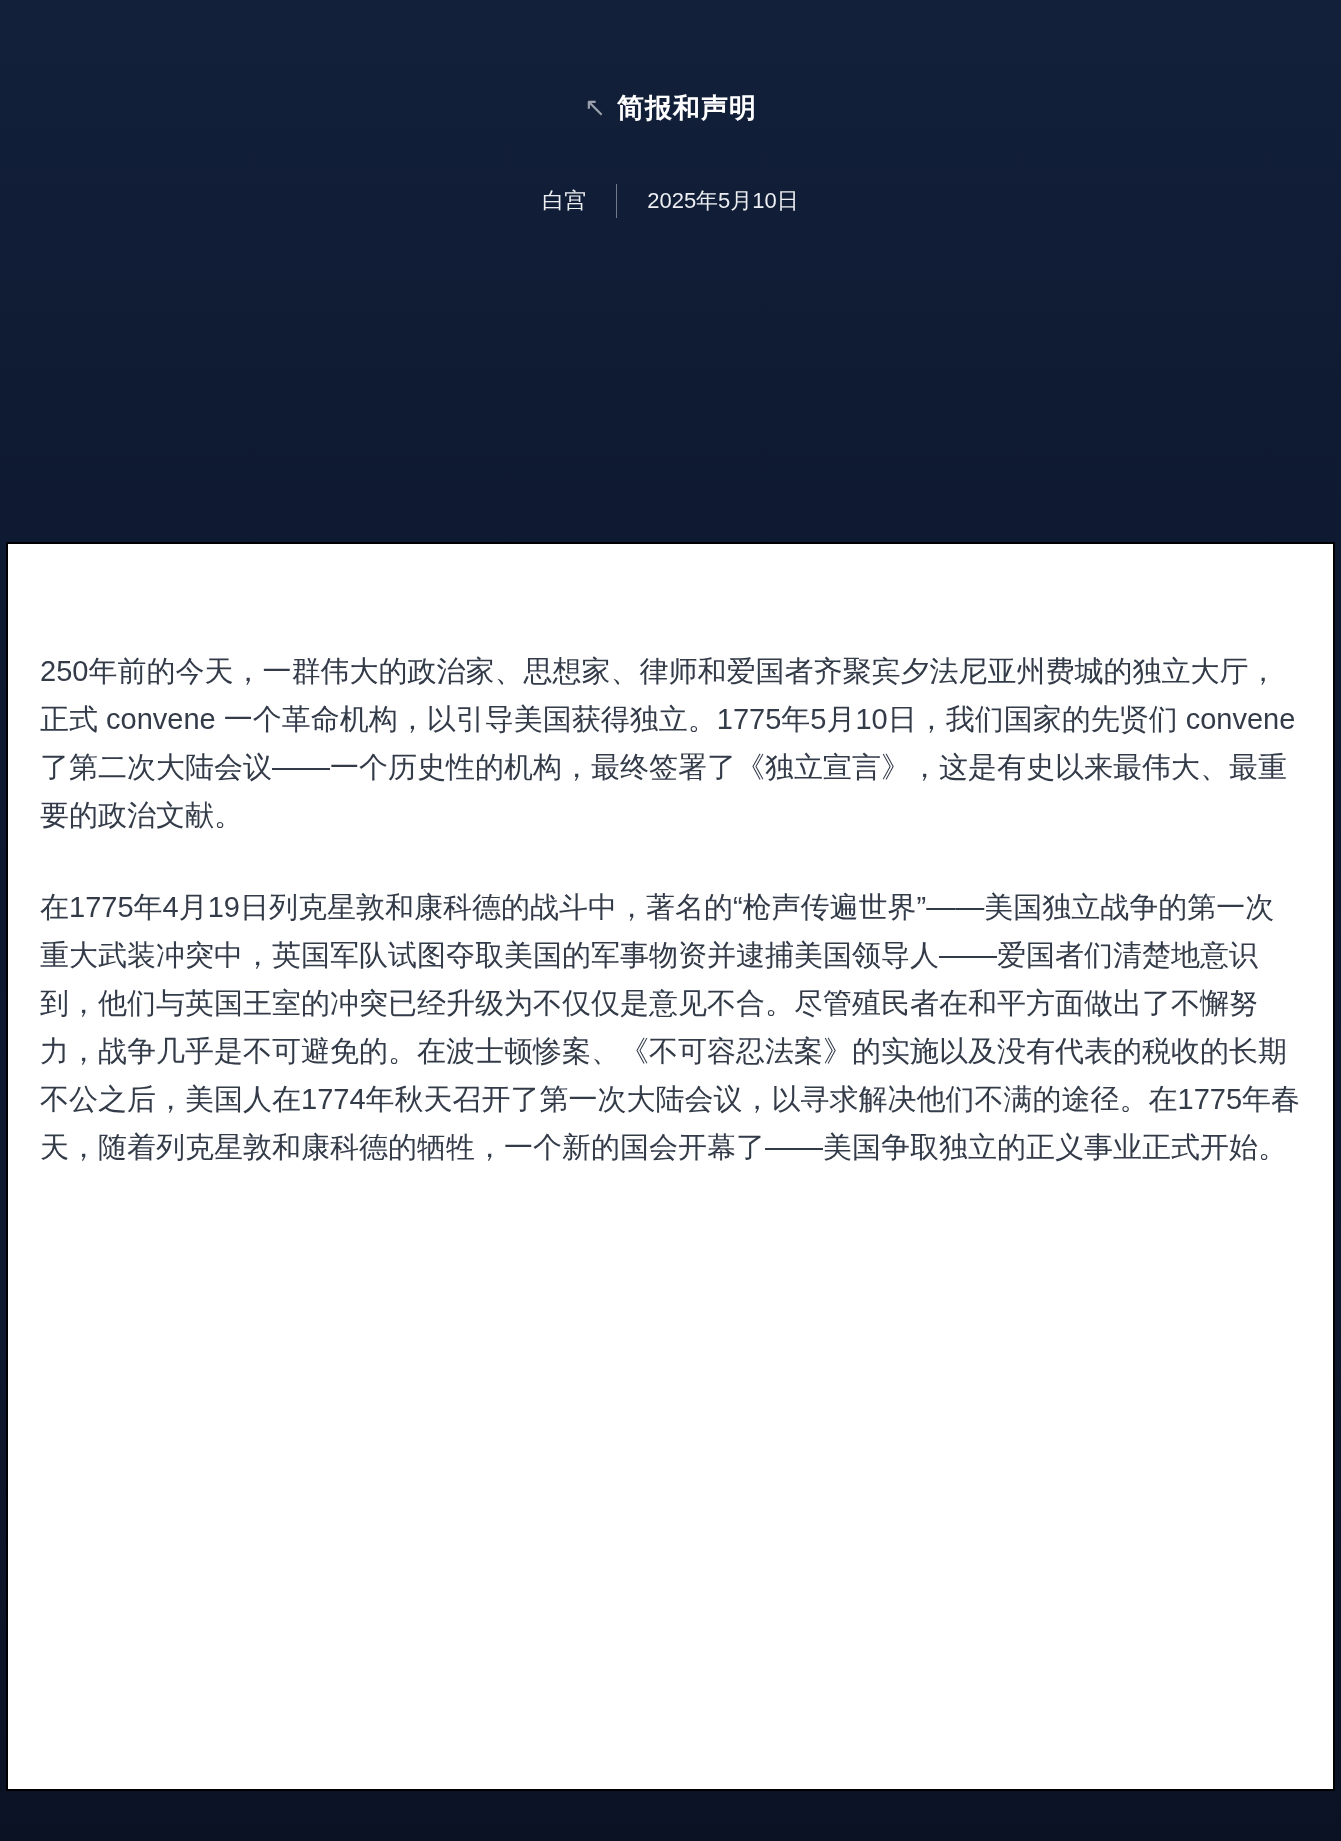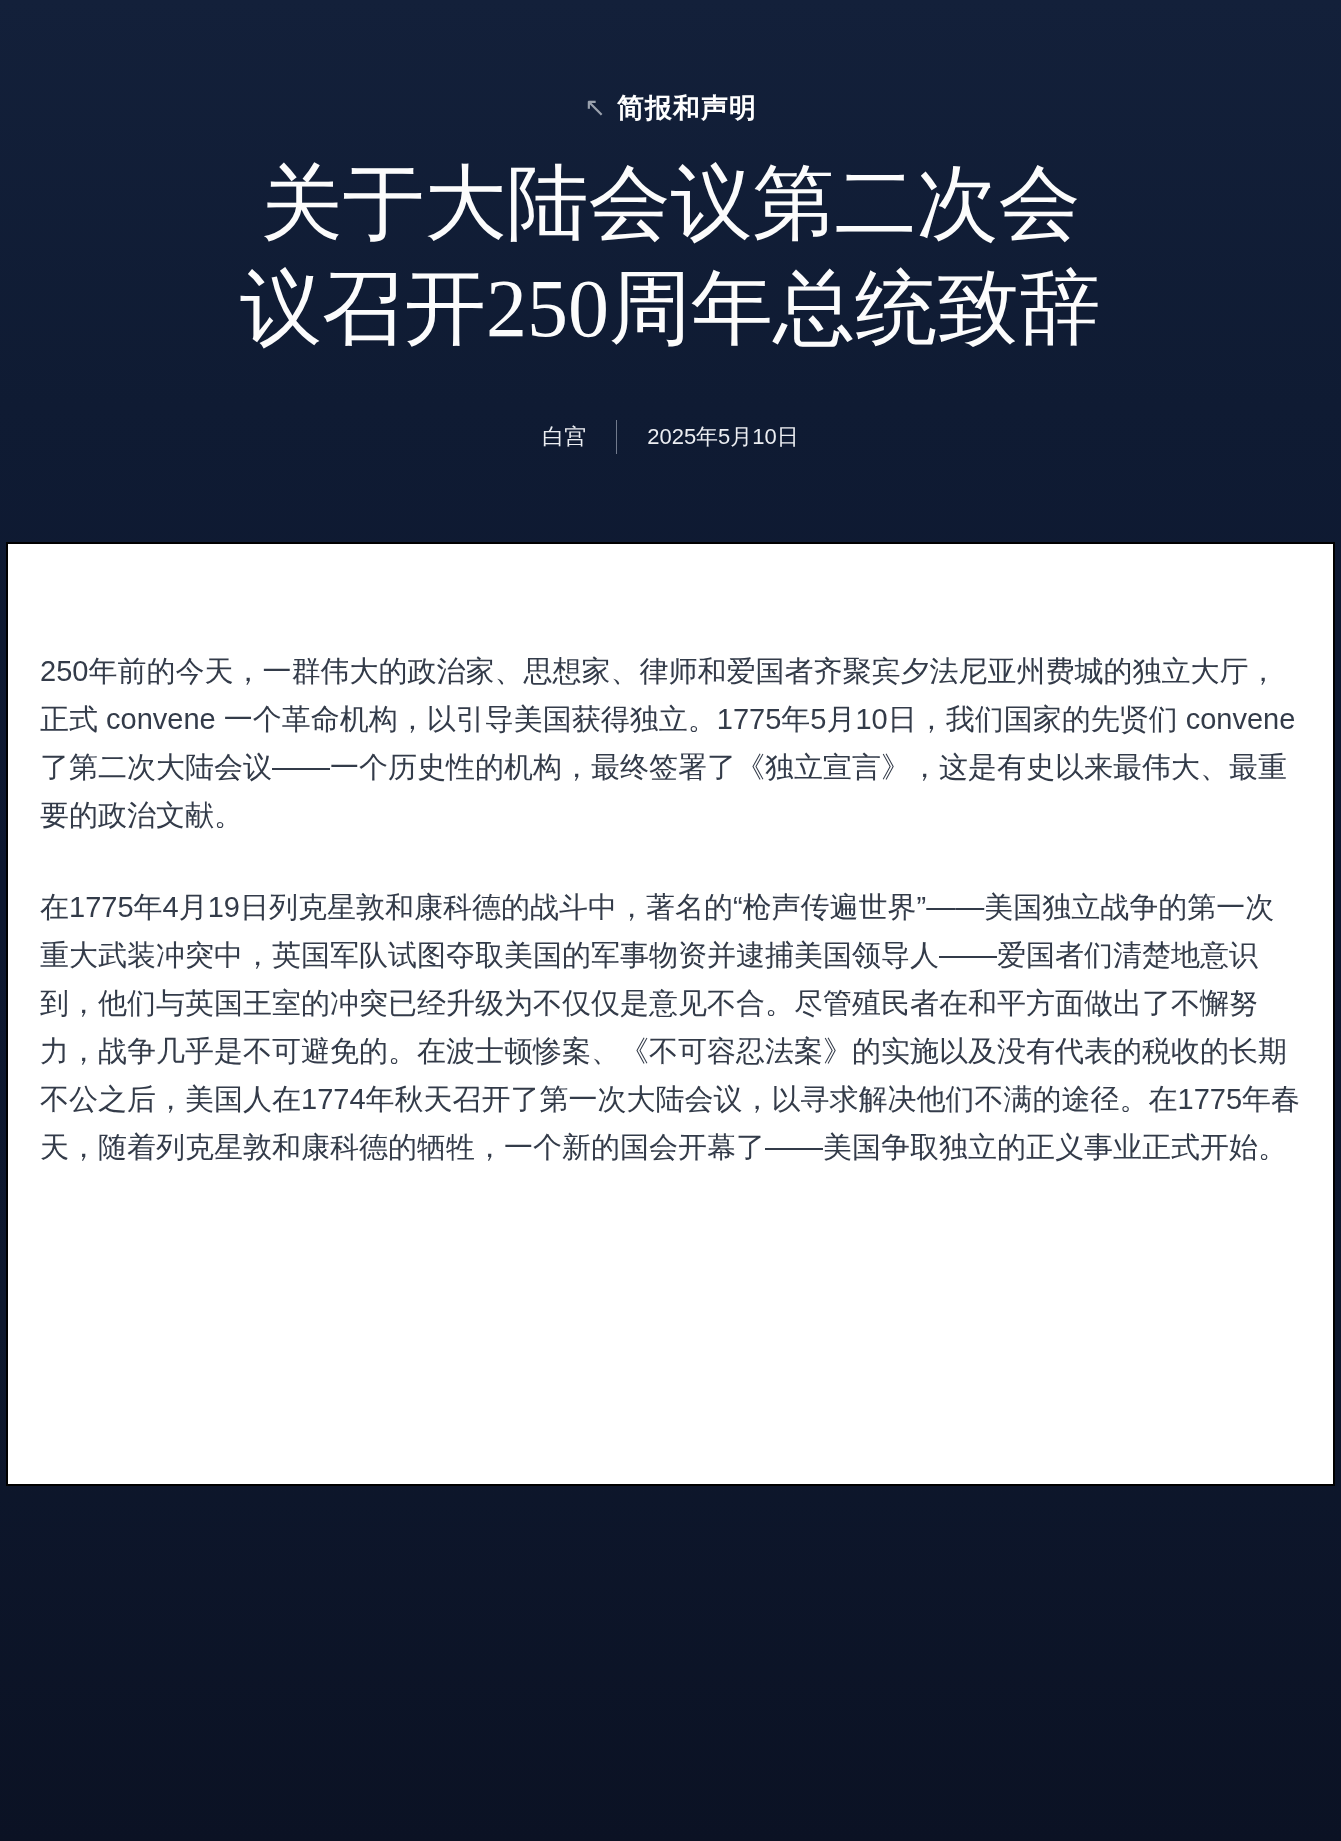--- a/index.html
+++ b/index.html
@@ -67,21 +67,21 @@
     width: 1px;
     height: 34px;
     background: #717a8c;
   }
   .meta-source { text-decoration: none; color: #eceef2; cursor: pointer; }
   
   .panel {
     margin: 0 6px;
     background: #ffffff;
     border: 2px solid #000000;
-    height: 944px;
+    height: 1249px;
     padding: 104px 30px 0 32px;
     overflow: hidden;
   }
   .panel p {
     font-size: 29px;
     line-height: 1.65;
     color: #333b49;
     margin-bottom: 45px;
     text-align: left;
   }
@@ -91,21 +91,20 @@
 
 <div class="page">
 
   <header class="hero">
 
     <a class="eyebrow">
       <span class="arrow">↖</span>
       <span class="eyebrow-label">简报和声明</span>
     </a>
 
-    <h1>关于大陆会议第二次会议召开250周年总统致辞</h1>
 
     <div class="meta-row">
       <a class="meta-source">白宫</a>
       <span class="divider"></span>
       <span class="meta-date">2025年5月10日</span>
     </div>
 
   </header>
 
   <main class="panel">

